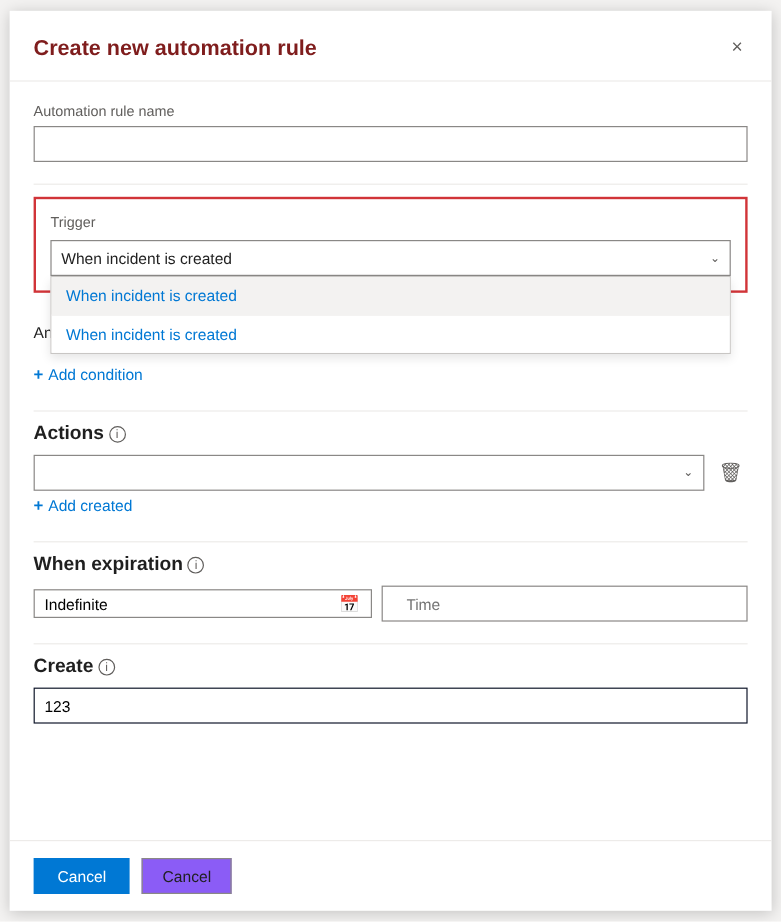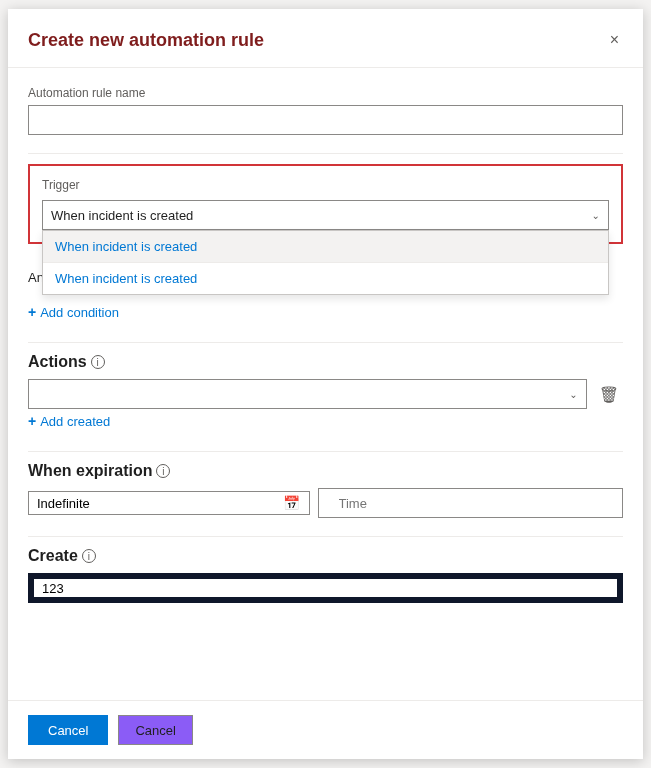--- a/index.html
+++ b/index.html
@@ -231,21 +231,21 @@
       padding: 0 20px;
       font-size: 13px;
     }
 
     .order-section {
       margin-bottom: 18px;
     }
     .order-input {
       width: 100%;
       height: 30px;
-      border: 6px solid #0f172a;
+      border: 1px solid #0f172a;
       padding: 0 8px;
       font-size: 13px;
     }
 
     .info-icon {
       display: inline-flex;
       align-items: center;
       justify-content: center;
       width: 14px;
       height: 14px;

